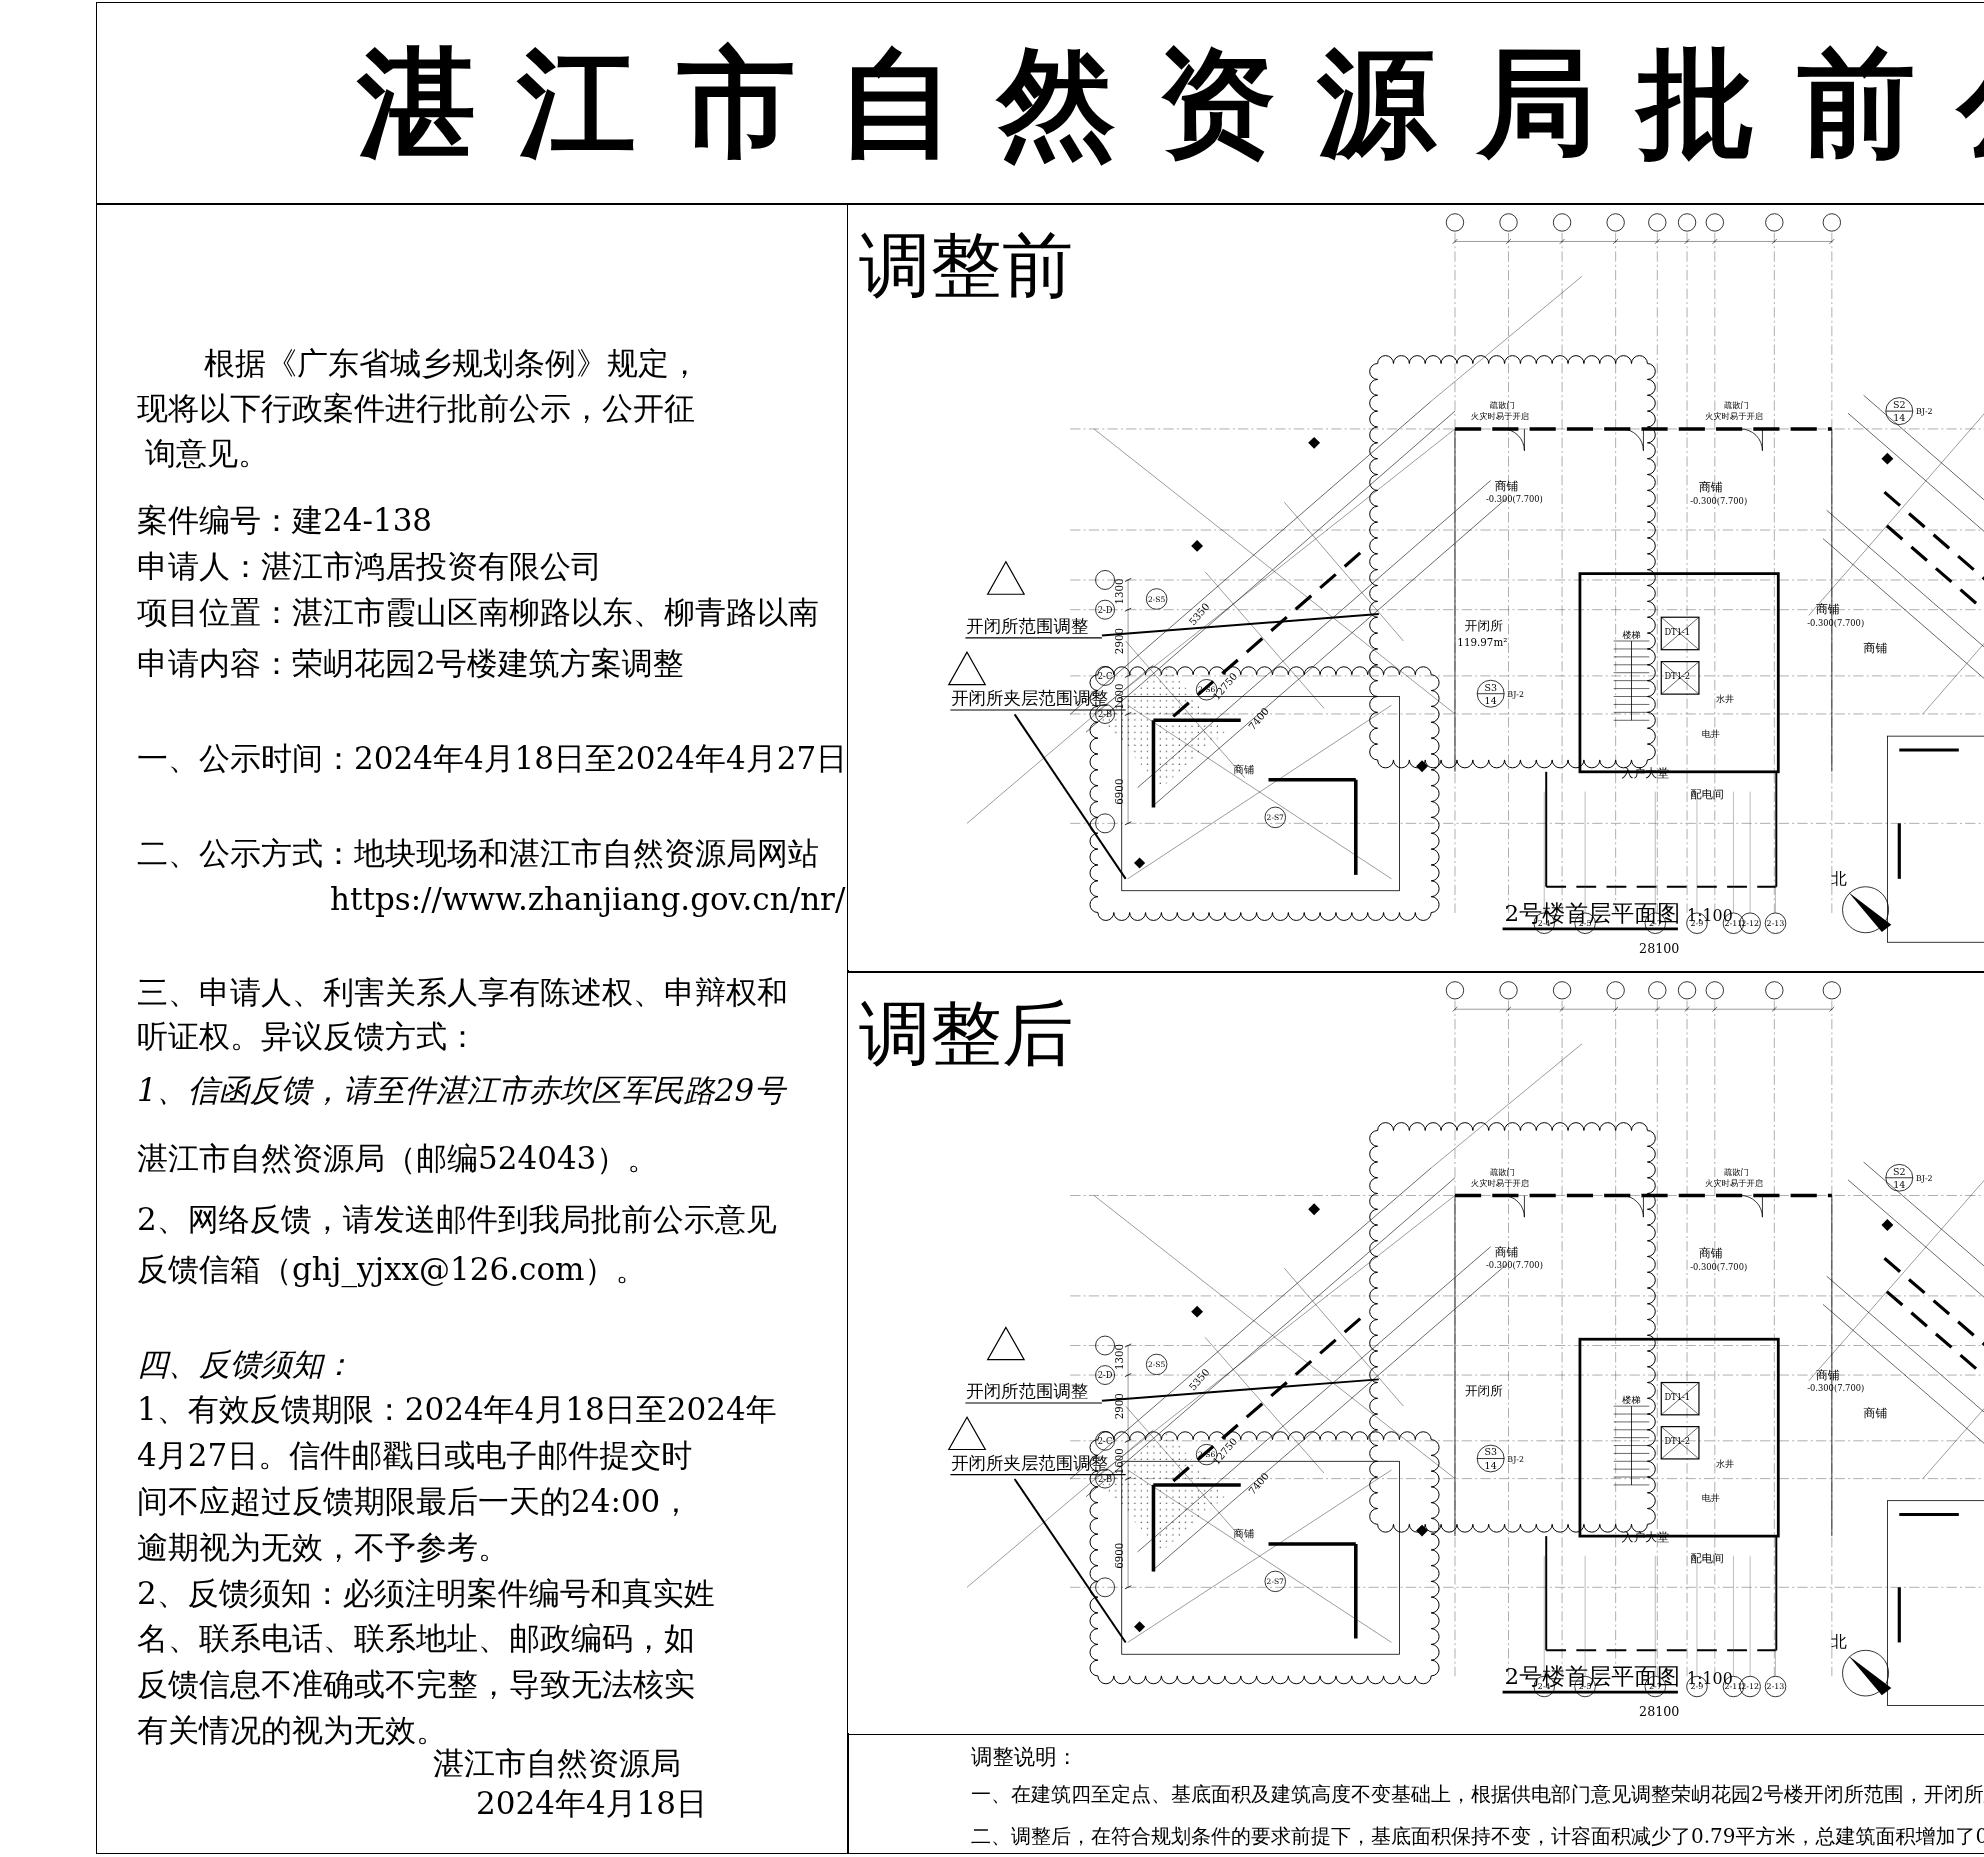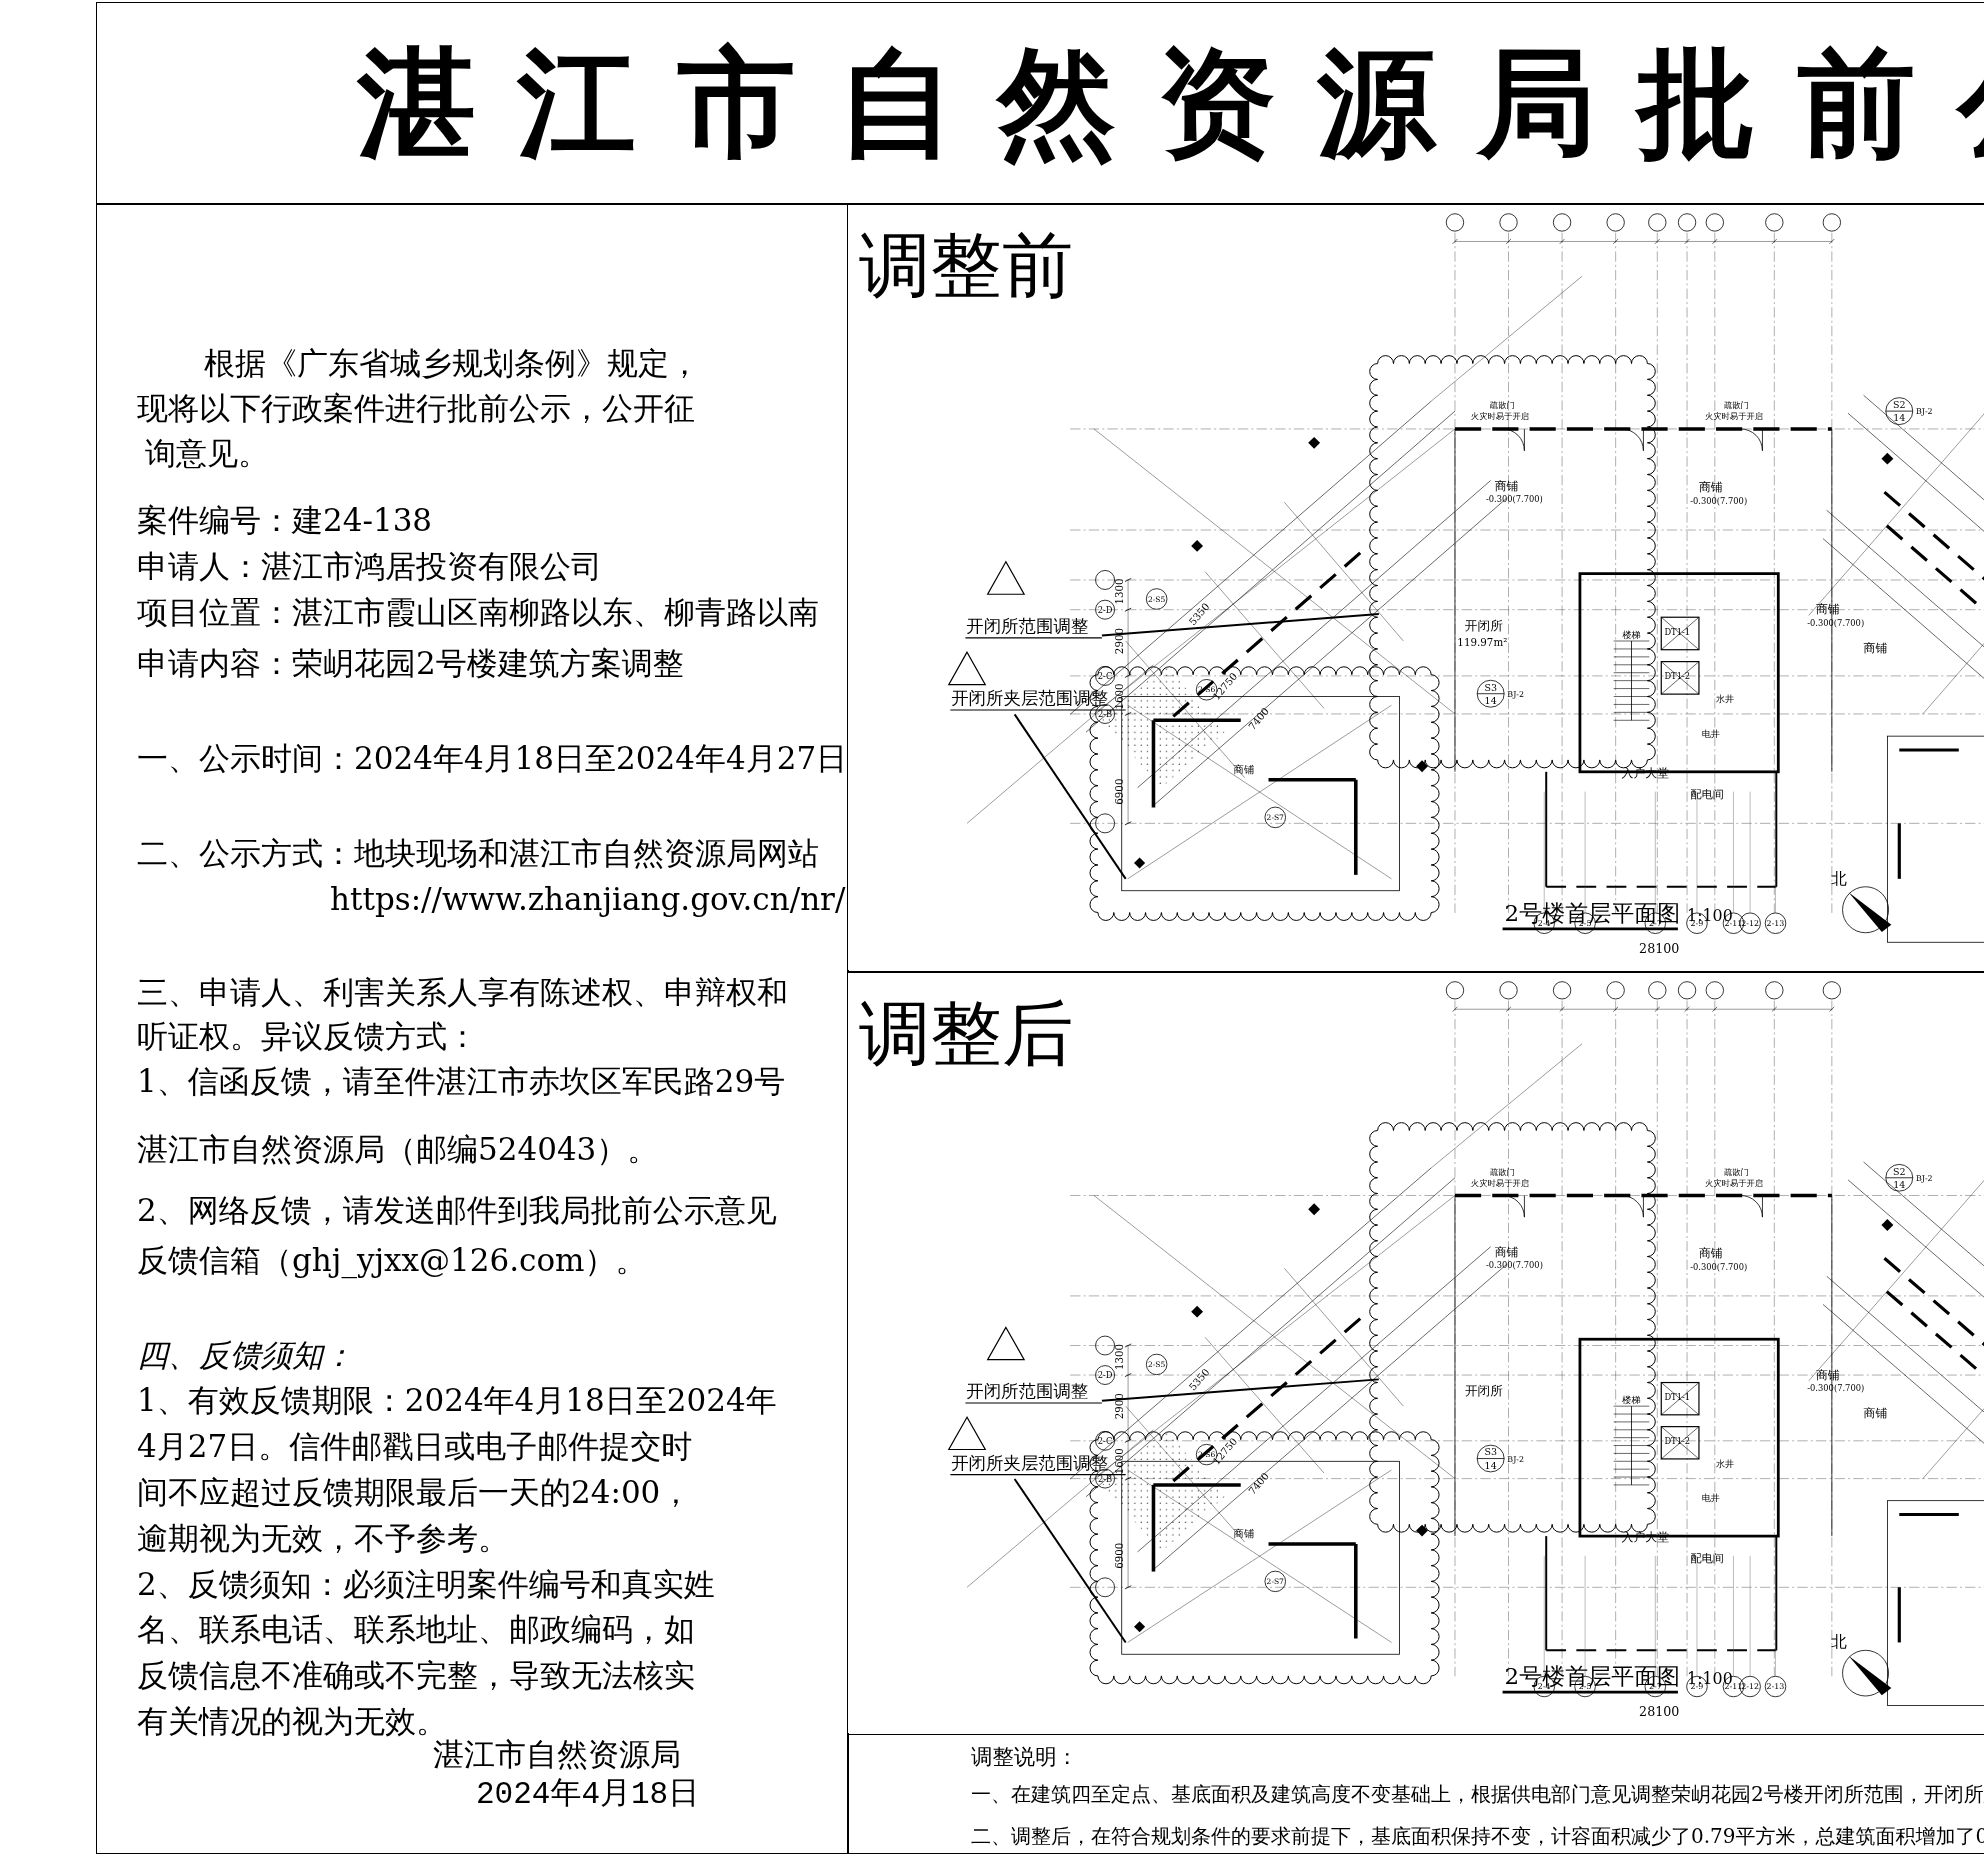--- a/index.html
+++ b/index.html
@@ -40,35 +40,35 @@
       <div class="ln" style="margin-left: 8px;">询意见。</div>
       <div class="ln" style="margin-top: 22px;">案件编号：建24-138</div>
       <div class="ln" style="margin-top: 0.8px;">申请人：湛江市鸿居投资有限公司</div>
       <div class="ln" style="margin-top: 0.8px;">项目位置：湛江市霞山区南柳路以东、柳青路以南</div>
       <div class="ln" style="margin-top: 6.7px;">申请内容：荣岄花园2号楼建筑方案调整</div>
       <div class="ln" style="margin-top: 50px;">一、公示时间：2024年4月18日至2024年4月27日</div>
       <div class="ln" style="margin-top: 50px;">二、公示方式：地块现场和湛江市自然资源局网站</div>
       <div class="ln" style="margin-left: 193px; margin-top: 0.8px;">https://www.zhanjiang.gov.cn/nr/</div>
       <div class="ln" style="margin-top: 48px;">三、申请人、利害关系人享有陈述权、申辩权和</div>
       <div class="ln" style="margin-top: -1.2px;">听证权。异议反馈方式：</div>
-      <div class="ln" style="margin-top: 0;">1、信函反馈，请至件湛江市赤坎区军民路29号</div>
+      <div class="ln" style="margin-top: 9px; font-style: italic;">1、信函反馈，请至件湛江市赤坎区军民路29号</div>
       <div class="ln" style="margin-top: 23px;">湛江市自然资源局（邮编524043）。</div>
       <div class="ln" style="margin-top: 16px;">2、网络反馈，请发送邮件到我局批前公示意见</div>
       <div class="ln" style="margin-top: 4.8px;">反馈信箱（ghj_yjxx@126.com）。</div>
       <div class="ln" style="margin-top: 50px; font-style: italic;">四、反馈须知：</div>
       <div class="ln" style="margin-top: 0.8px;">1、有效反馈期限：2024年4月18日至2024年</div>
       <div class="ln" style="margin-top: 0.8px;">4月27日。信件邮戳日或电子邮件提交时</div>
       <div class="ln" style="margin-top: 0.8px;">间不应超过反馈期限最后一天的24:00，</div>
       <div class="ln" style="margin-top: 0.8px;">逾期视为无效，不予参考。</div>
       <div class="ln" style="margin-top: 0.8px;">2、反馈须知：必须注明案件编号和真实姓</div>
       <div class="ln" style="margin-top: 0.8px;">名、联系电话、联系地址、邮政编码，如</div>
       <div class="ln" style="margin-top: 0.8px;">反馈信息不准确或不完整，导致无法核实</div>
       <div class="ln" style="margin-top: 0.8px;">有关情况的视为无效。</div>
       <div class="ln" style="margin-left: 296px; margin-top: -12px;">湛江市自然资源局</div>
-      <div class="ln" style="margin-left: 339px; margin-top: -5.2px; font-family: Liberation Mono, monospace;">2024年4月18日</div>
+      <div class="ln" style="margin-left: 339px; margin-top: -5.2px;">2024年4月18日</div>
     </div>
 
   <svg class="plan" id="plan0" viewBox="0 0 4260 1930" preserveAspectRatio="none">
       <defs>
         <pattern id="dots0" width="16" height="16" patternUnits="userSpaceOnUse">
           <circle cx="3" cy="3" r="1.6" fill="#000"></circle>
         </pattern>
       </defs>
       <g font-family="&quot;DejaVu Serif&quot;,&quot;Liberation Serif&quot;,serif">
         <text x="28" y="215" fill="#000" font-size="180">调整前</text>

